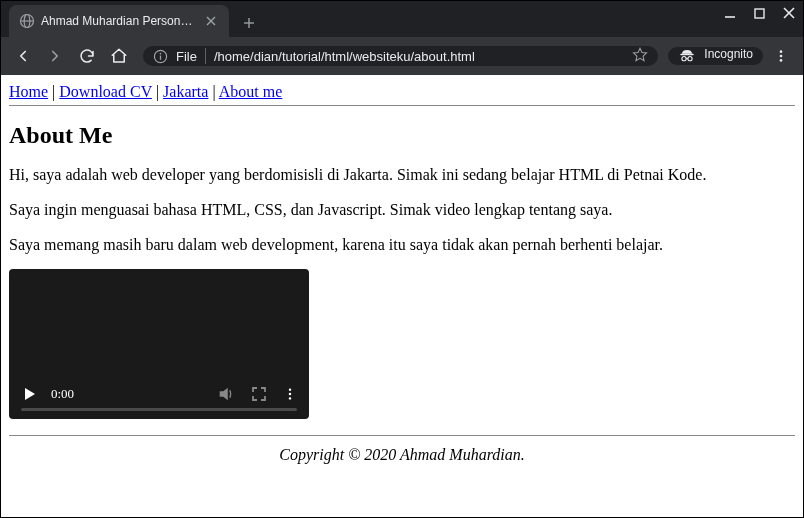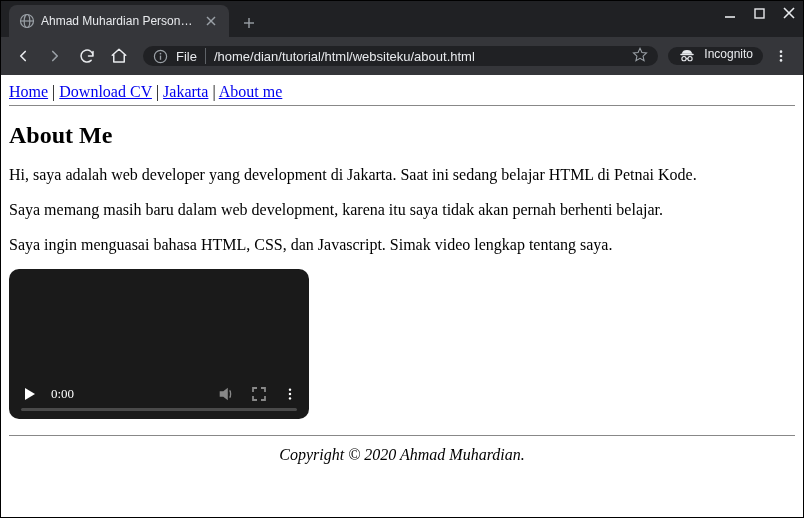--- a/index.html
+++ b/index.html
@@ -30,21 +30,21 @@
     .menu-btn { width: 28px; height: 28px; display: flex; align-items: center; justify-content: center; color: #e8eaed; cursor: pointer; }
     
     .content { flex: 1; background: #fff; overflow: auto; padding: 8px; font-family: "Times New Roman", serif; font-size: 16px; color: #000; }
     .nav-links { margin-bottom: 4px; }
     .nav-links a { color: #0000EE; text-decoration: underline; margin-top: 6px; }
     .nav-sep { color: #000; }
     hr { border: none; border-top: 1px solid #888; margin: 4px 0; }
     h1 { font-size: 24px; font-weight: bold; margin: 16px 0; }
     .para { margin: 14px 0; line-height: 1.3; }
     
-    .video-player { width: 300px; height: 150px; background: #1a1a1a; position: relative; margin: 6px 0 16px 0; border-radius: 10px; }
+    .video-player { width: 300px; height: 150px; background: #1a1a1a; position: relative; margin: 6px 0 16px 0; border-radius: 4px; }
     .video-controls { position: absolute; bottom: 0; left: 0; right: 0; height: 50px; display: flex; align-items: center; padding: 0 12px; gap: 14px; color: #fff; }
     .video-btn { cursor: pointer; display: flex; align-items: center; justify-content: center; }
     .video-time { font-size: 13px; color: #fff; flex: 1; }
     .video-right-controls { display: flex; gap: 16px; align-items: center; }
     .video-progress { position: absolute; bottom: 8px; left: 12px; right: 12px; height: 3px; background: #4a4a4a; border-radius: 2px; }
     
     .footer { text-align: center; margin: 10px 0; font-style: italic; }
   </style>
 </head>
 <body>
@@ -152,23 +152,23 @@
         </svg>
     </div>
   </div>
 
   <div class="content">
     <div class="nav-links">
       <a href="#">Home</a><span class="nav-sep"> | </span><a href="#">Download CV</a><span class="nav-sep"> | </span><a href="#">Jakarta</a><span class="nav-sep"> | </span><a href="#">About me</a>
     </div>
     <hr>
     <h1>About Me</h1>
-    <p class="para">Hi, saya adalah web developer yang development di Jakarta. Saat ini sedang belajar HTML di Petnai Kode.</p>
+    <p class="para">Hi, saya adalah web developer yang berdomisisli di Jakarta. Simak ini sedang belajar HTML di Petnai Kode.</p>
+    <p class="para">Saya ingin menguasai bahasa HTML, CSS, dan Javascript. Simak video lengkap tentang saya.</p>
     <p class="para">Saya memang masih baru dalam web development, karena itu saya tidak akan pernah berhenti belajar.</p>
-    <p class="para">Saya ingin menguasai bahasa HTML, CSS, dan Javascript. Simak video lengkap tentang saya.</p>
     <div class="video-player">
       <div class="video-controls">
         <span class="video-btn">
           <svg width="16" height="16" viewBox="0 0 16 16">
               <path d="M4 2v12l10-6z" fill="#fff"></path>
             </svg>
         </span>
         <span class="video-time">0:00</span>
         <div class="video-right-controls">
           <span class="video-btn">

